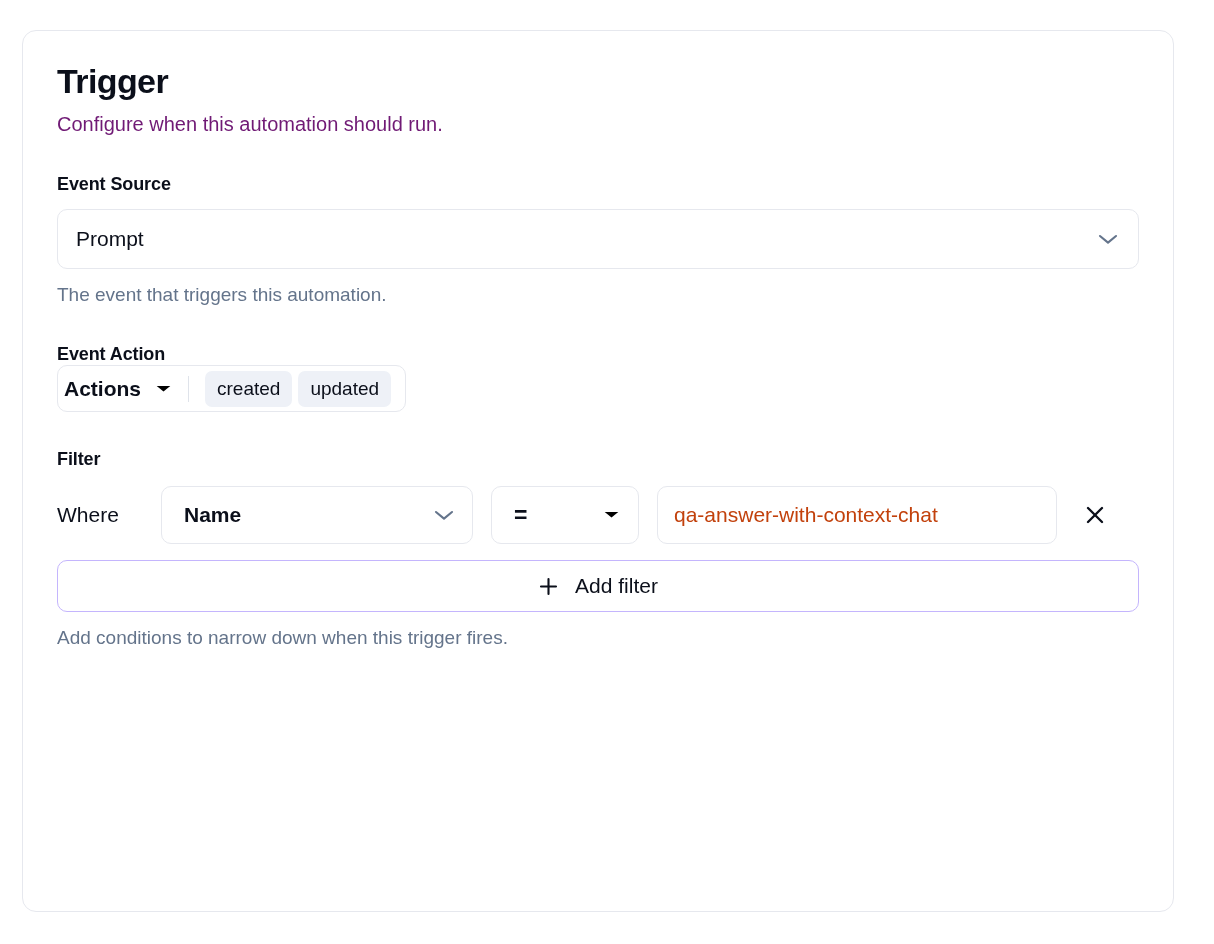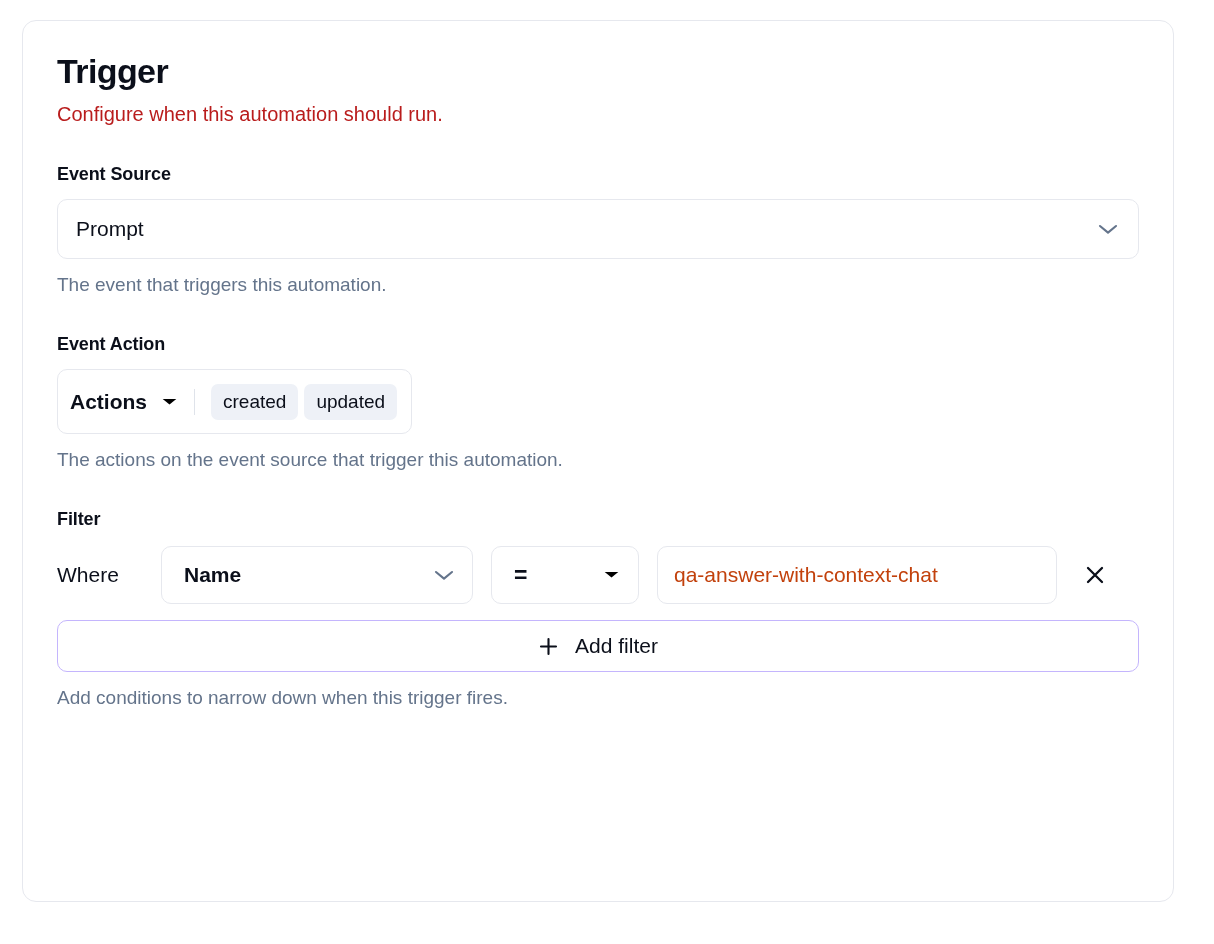--- a/index.html
+++ b/index.html
@@ -17,21 +17,21 @@
     width: 1214px;
     height: 944px;
     background: #ffffff;
     overflow: hidden;
   }
 
   
   .card {
     position: absolute;
     left: 22px;
-    top: 20px;
+    top: 30px;
     width: 1152px;
     height: 882px;
     background: #ffffff;
     border: 1px solid #e6e8ee;
     border-radius: 14px;
     padding: 30px 34px;
   }
 
   .card-title {
     font-size: 34px;
@@ -39,21 +39,21 @@
     font-weight: 700;
     letter-spacing: -0.6px;
     color: #0b0f1a;
   }
 
   .card-subtitle {
     margin-top: 10px;
     font-size: 20px;
     line-height: 26px;
     font-weight: 400;
-    color: #b91c1c;
+    color: #701a75;
   }
 
   
   .field { margin-top: 36px; }
 
   .field-label {
     font-size: 18px;
     line-height: 22px;
     font-weight: 700;
     color: #0b0f1a;
@@ -97,28 +97,27 @@
     fill: none;
     stroke: #64748b;
     stroke-width: 2.1;
     stroke-linecap: round;
     stroke-linejoin: round;
   }
   .chev-sm { width: 17px; height: 11px; }
 
   
   .action-combo {
-    margin-top: 14px;
     display: inline-flex;
     align-items: center;
-    height: 65px;
-    border: 1px solid #e6e8ee;
-    border-radius: 10px;
-    background: #ffffff;
-    padding: 0 14px 0 12px;
+    height: 47px;
+    border: 1px solid #e6e8ee;
+    border-radius: 10px;
+    background: #ffffff;
+    padding: 0 14px 0 6px;
     gap: 12px;
   }
   .action-trigger {
     display: inline-flex;
     align-items: center;
     gap: 14px;
     cursor: pointer;
   }
   .action-trigger-label {
     font-size: 21px;
@@ -286,21 +285,20 @@
         </span>
 
         <span class="combo-divider"></span>
 
         <span class="chips">
           <span class="chip">created</span>
           <span class="chip">updated</span>
         </span>
       </div>
 
-      <div class="field-help">The actions on the event source that trigger this automation.</div>
     </div>
 
     <div class="field">
       <div class="field-label">Filter</div>
 
       <div class="filter-row">
         <span class="where-label">Where</span>
 
         <div class="fselect fselect-field">
           <span class="fselect-value-txt">Name</span>

